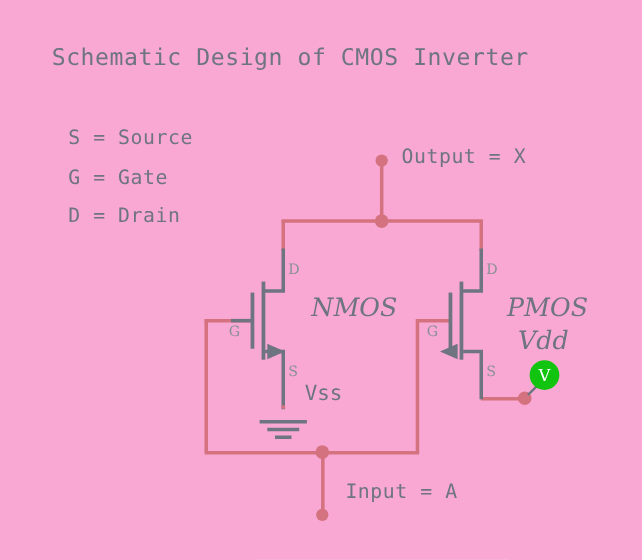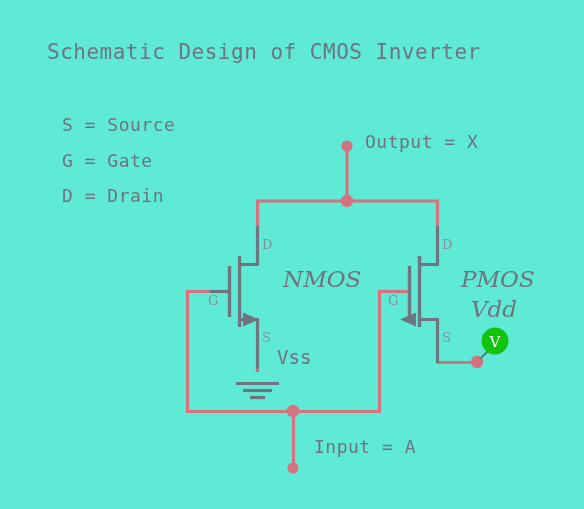--- a/index.html
+++ b/index.html
@@ -4,21 +4,21 @@
 <style>
   html, body {
     margin: 0;
     padding: 0;
     background: #ffffff;
   }
   #canvas {
     position: relative;
     width: 584px;
     height: 509px;
-    background: #5eead4;
+    background: #f9a8d4;
     overflow: hidden;
     font-family: "DejaVu Sans Mono", "Liberation Mono", monospace;
   }
   #schematic-svg {
     position: absolute;
     left: 0;
     top: 0;
   }
   .pin-label {
     font-family: "DejaVu Serif", "Liberation Serif", serif;

